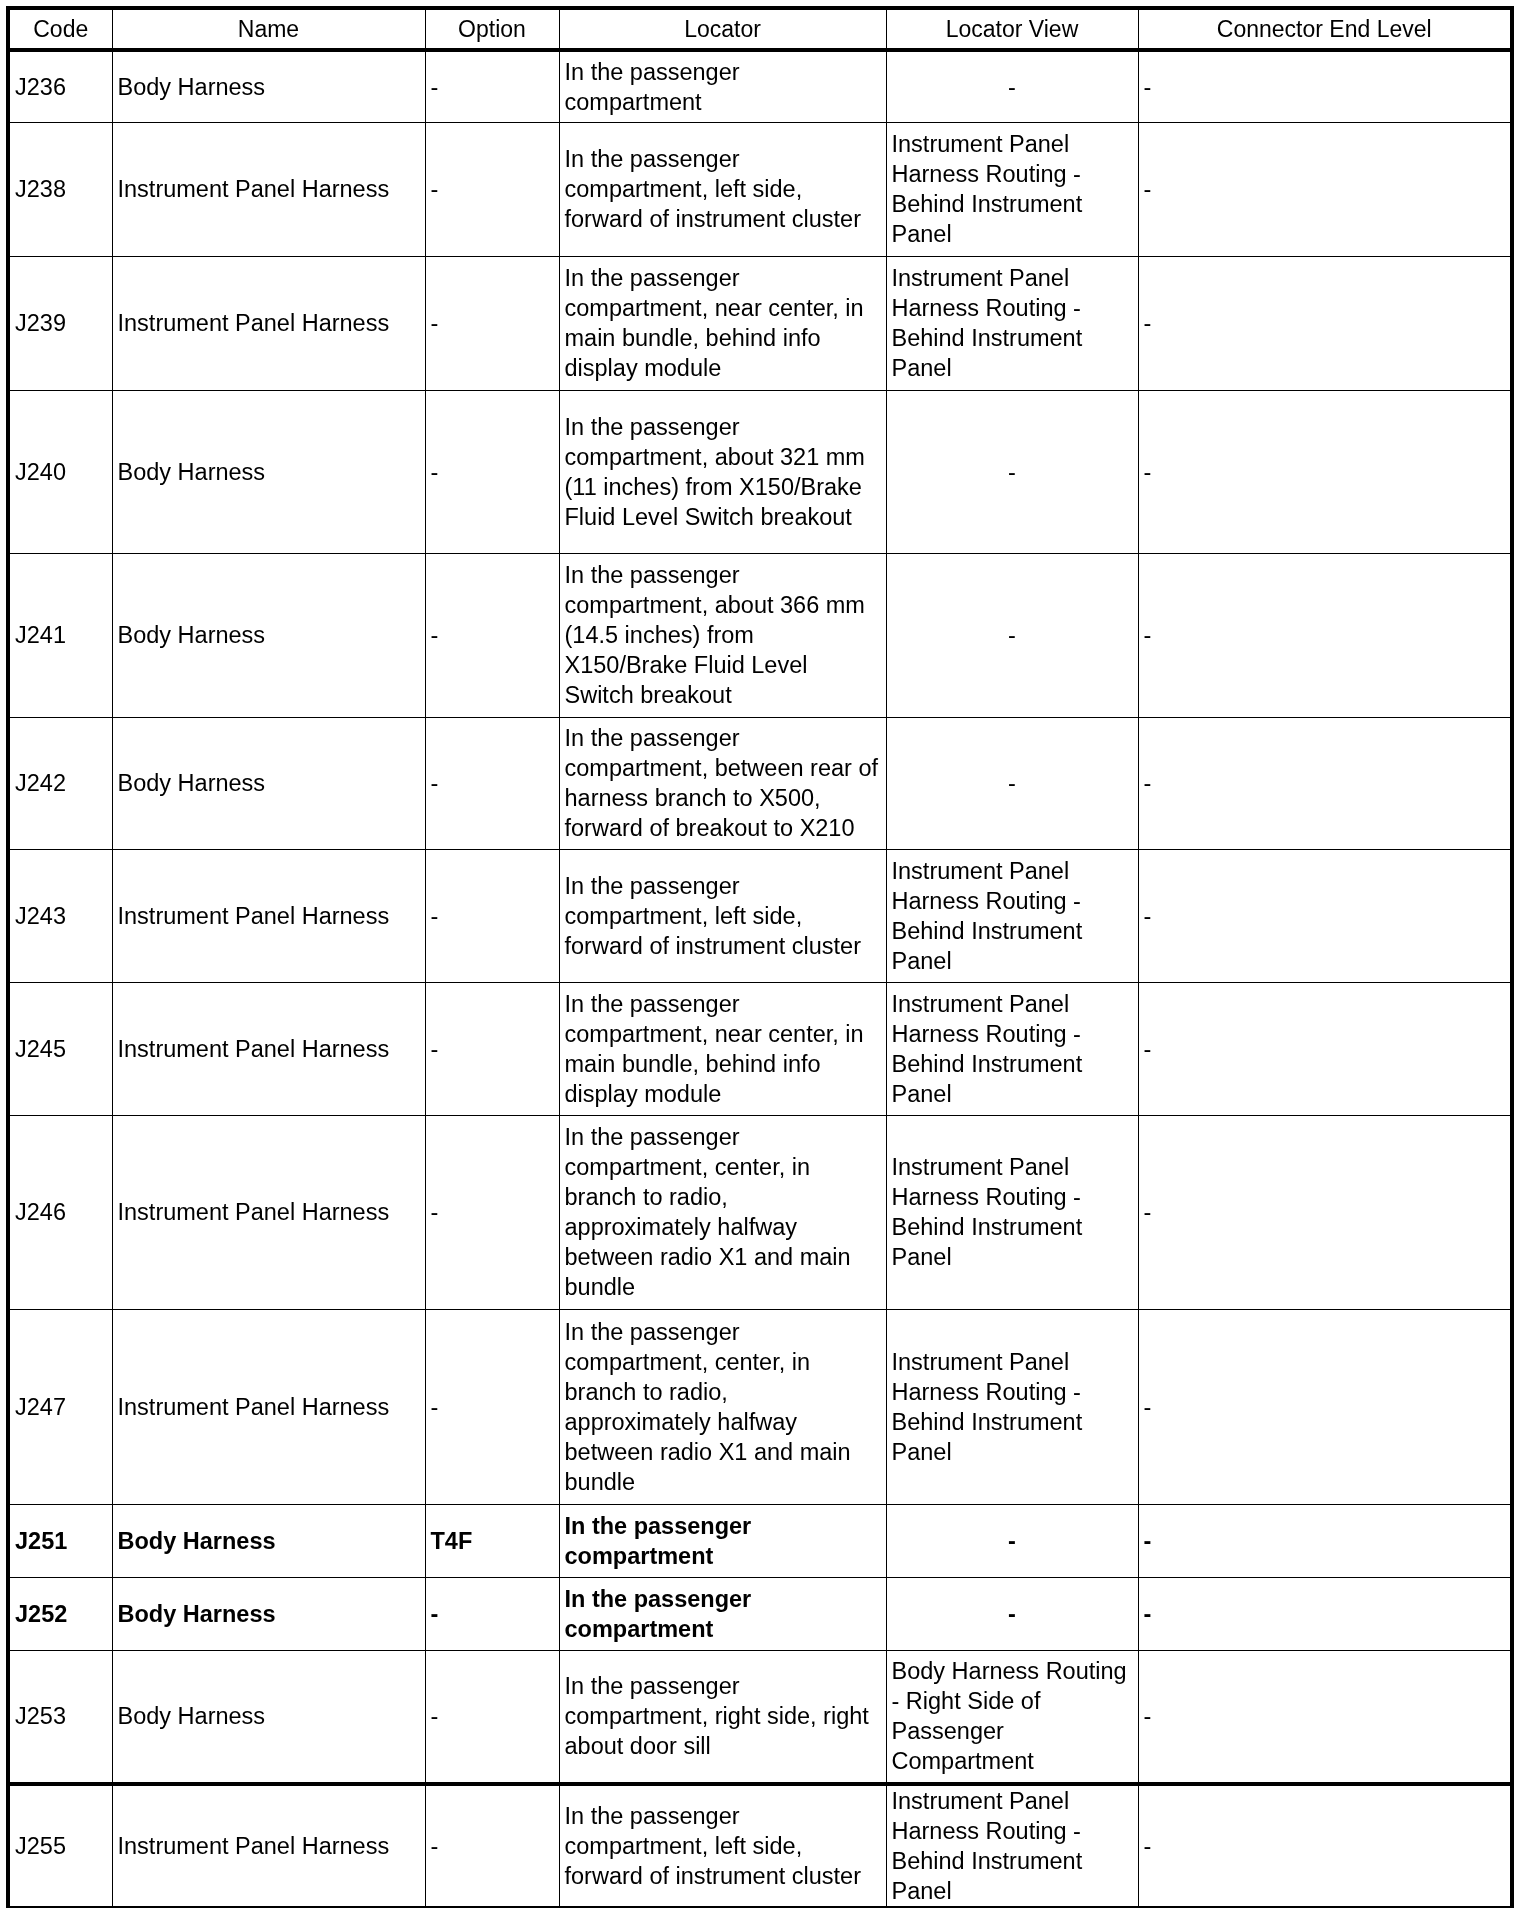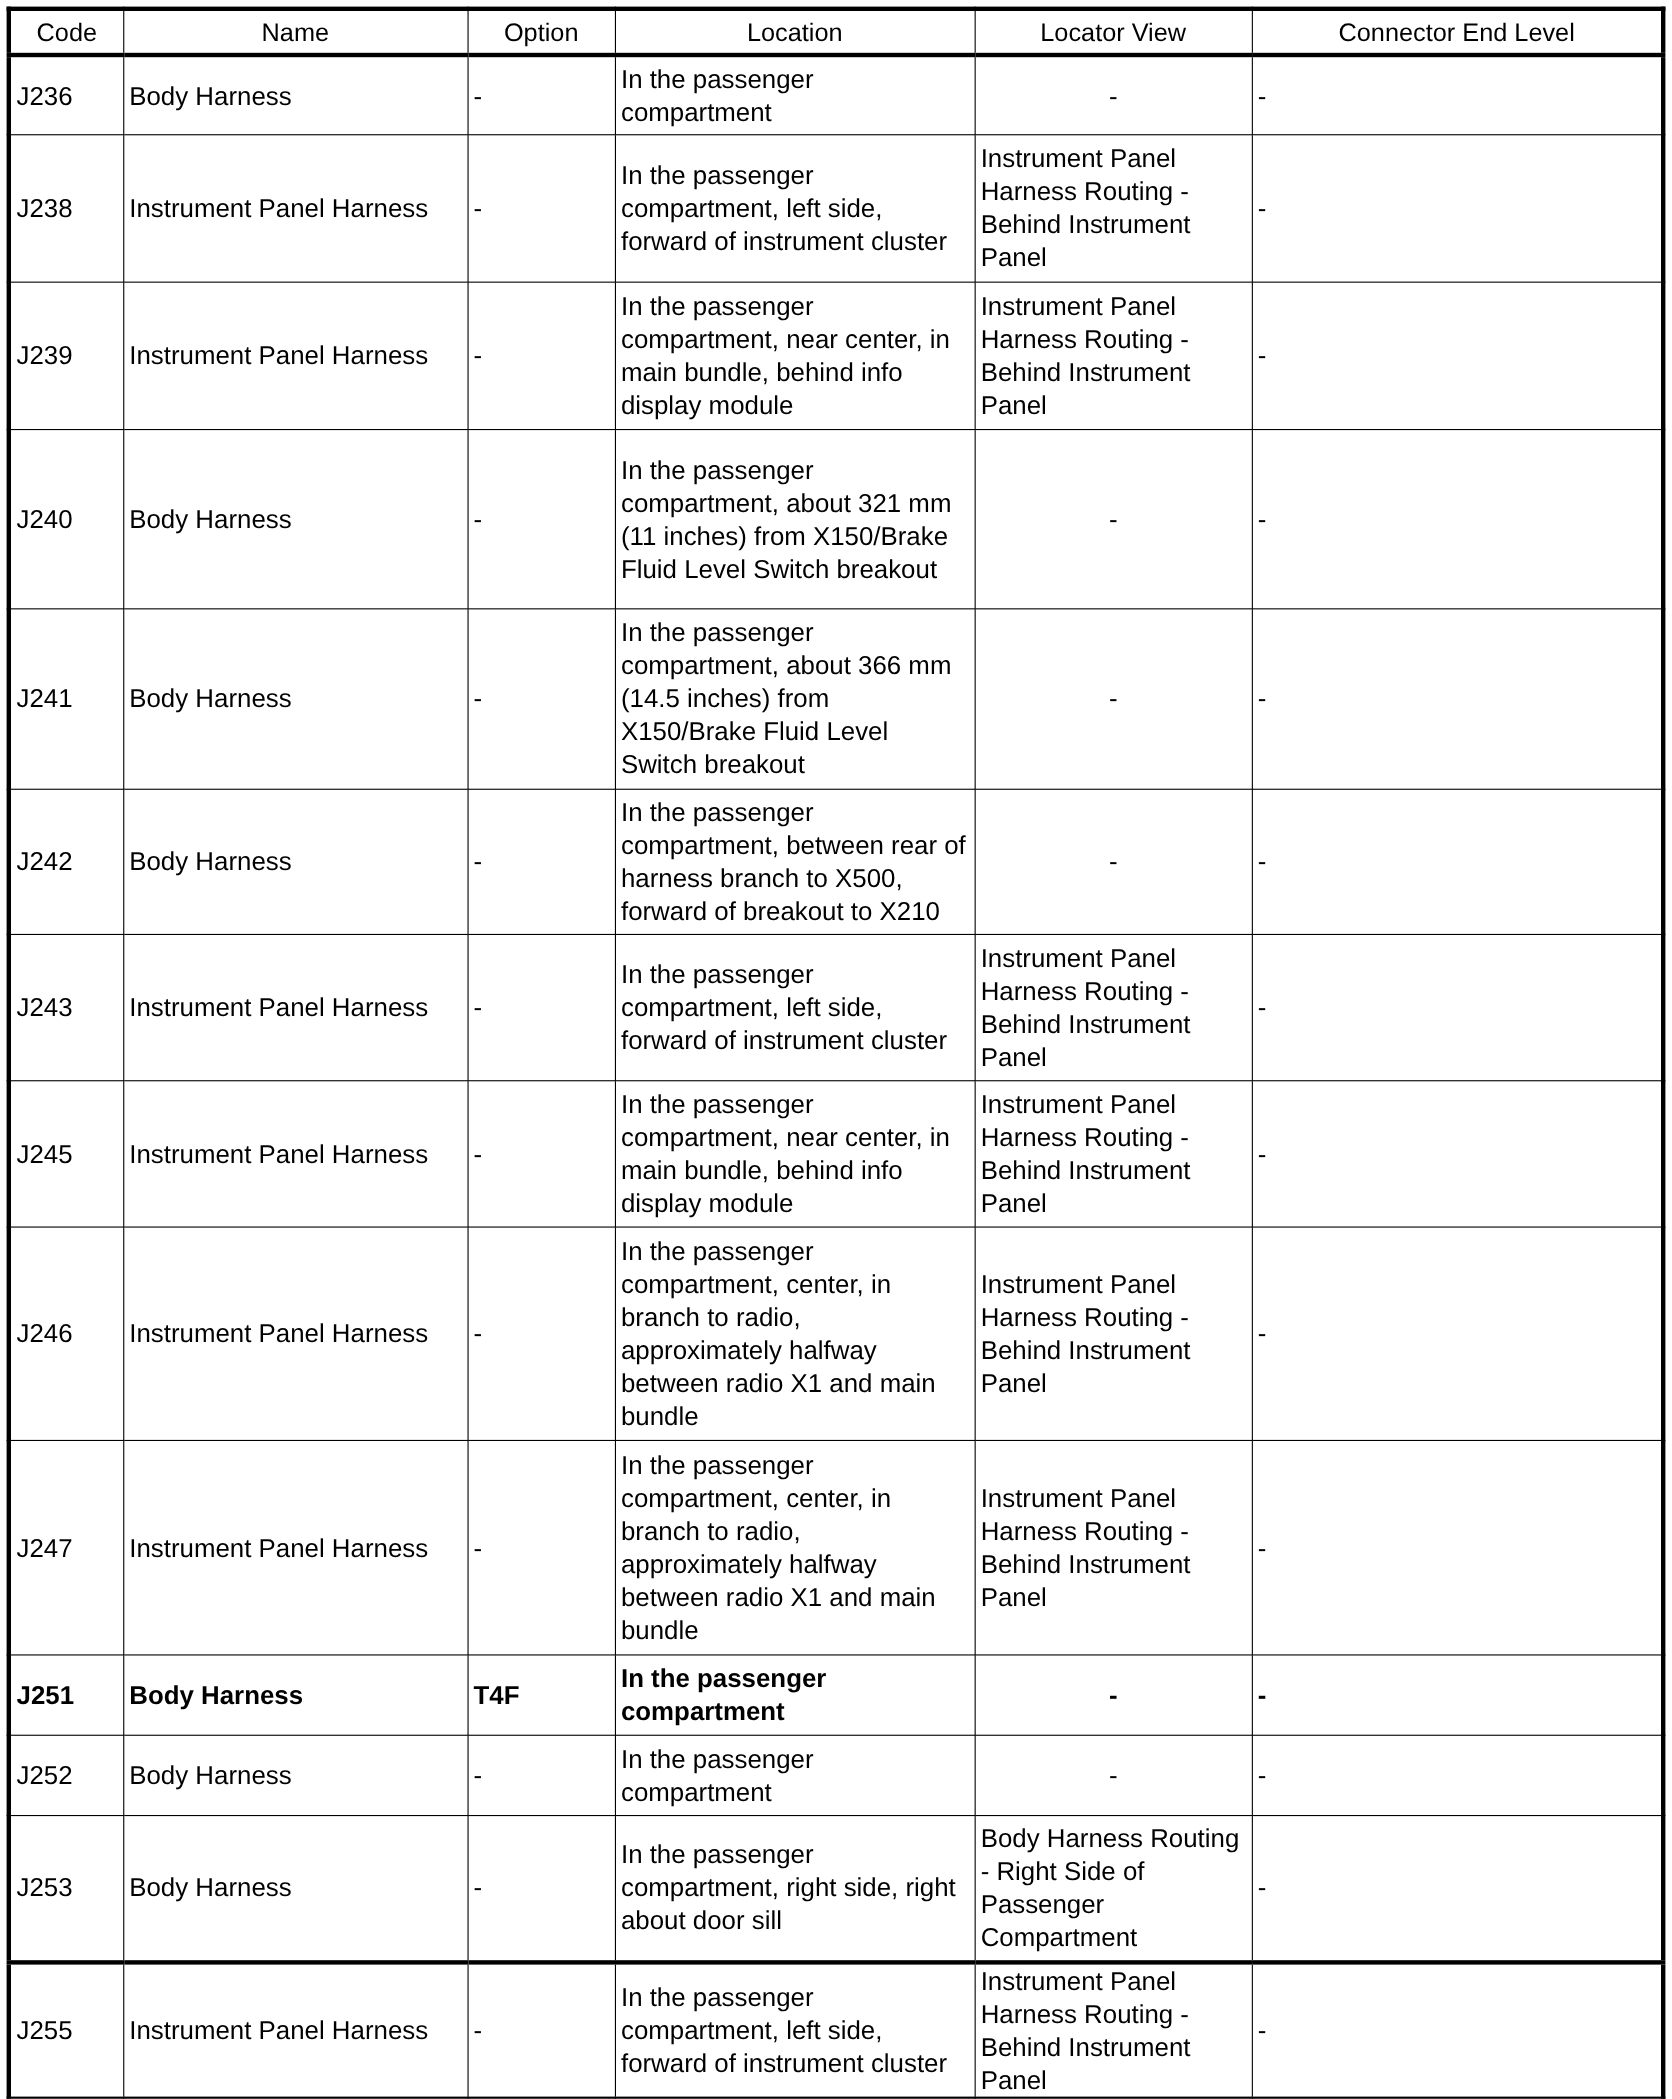--- a/index.html
+++ b/index.html
@@ -48,21 +48,21 @@
       <col class="w-opt">
       <col class="w-loc">
       <col class="w-locv">
       <col class="w-conn">
   </colgroup>
   <thead>
     <tr>
       <th>Code</th>
       <th>Name</th>
       <th>Option</th>
-      <th>Location</th>
+      <th>Locator</th>
       <th>Locator View</th>
       <th>Connector End Level</th>
     </tr>
   </thead>
   <tbody id="tbody">
       <tr style="height: 72px;">
         <td class="c-code">J236</td>
         <td class="c-name">Body Harness</td>
         <td class="c-opt">-</td>
         <td class="c-loc">In the passenger compartment</td>
@@ -142,21 +142,21 @@
         <td class="c-conn">-</td>
       </tr>
       <tr style="height: 73px; font-weight: bold;">
         <td class="c-code">J251</td>
         <td class="c-name">Body Harness</td>
         <td class="c-opt">T4F</td>
         <td class="c-loc">In the passenger compartment</td>
         <td class="c-locv center">-</td>
         <td class="c-conn">-</td>
       </tr>
-      <tr style="height: 73px;">
+      <tr style="height: 73px; font-weight: bold;">
         <td class="c-code">J252</td>
         <td class="c-name">Body Harness</td>
         <td class="c-opt">-</td>
         <td class="c-loc">In the passenger compartment</td>
         <td class="c-locv center">-</td>
         <td class="c-conn">-</td>
       </tr>
       <tr style="height: 134px;">
         <td class="c-code">J253</td>
         <td class="c-name">Body Harness</td>

